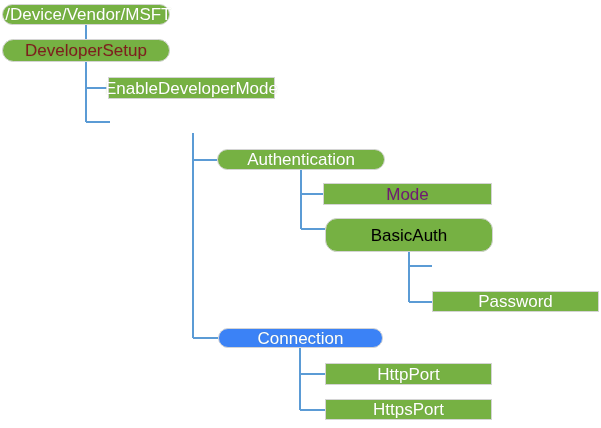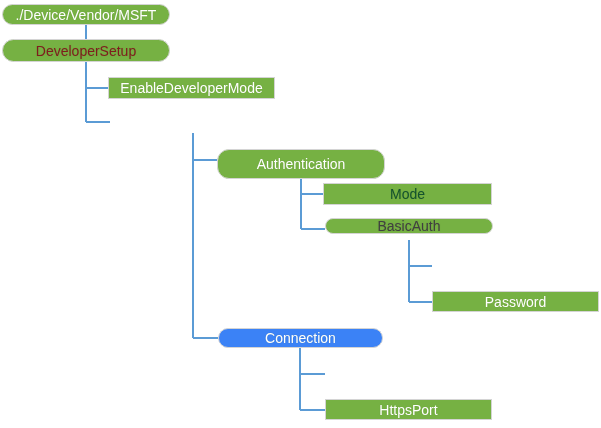--- a/index.html
+++ b/index.html
@@ -22,21 +22,21 @@
     width: 601px;
     height: 428px;
   }
   .node {
     position: absolute;
     box-sizing: border-box;
     display: flex;
     align-items: center;
     justify-content: center;
     color: #ffffff;
-    font-size: 14px;
+    font-size: 17px;
     line-height: 1;
     white-space: nowrap;
     border: 1px solid #d4d4d4;
     text-shadow: 0 0 1px rgba(90,120,50,0.35);
     text-align: right;
   }
   .node.pill { border-radius: 12px; }
   .node.rect { border-radius: 0; }
 </style>
 </head>
@@ -58,19 +58,20 @@
       <line x1="409" y1="266" x2="432" y2="266" stroke="#5B9BD5" stroke-width="2"></line>
       <line x1="409" y1="302" x2="432" y2="302" stroke="#5B9BD5" stroke-width="2"></line>
       <line x1="300" y1="348" x2="300" y2="410" stroke="#5B9BD5" stroke-width="2"></line>
       <line x1="300" y1="374" x2="325" y2="374" stroke="#5B9BD5" stroke-width="2"></line>
       <line x1="300" y1="410" x2="325" y2="410" stroke="#5B9BD5" stroke-width="2"></line>
     </svg>
 
 <div class="node pill" style="left: 2px; top: 4px; width: 168px; height: 21px; background: rgb(118, 177, 67); border-color: rgb(212, 212, 212); color: rgb(255, 255, 255);">./Device/Vendor/MSFT</div>
     <div class="node pill" style="left: 2px; top: 39px; width: 168px; height: 23px; background: rgb(118, 177, 67); border-color: rgb(212, 212, 212); color: #7f1d1d;">DeveloperSetup</div>
     <div class="node rect" style="left: 108px; top: 77px; width: 167px; height: 22px; background: rgb(118, 177, 67); border-color: rgb(212, 212, 212); color: rgb(255, 255, 255);">EnableDeveloperMode</div>
-    <div class="node pill" style="left: 217px; top: 149px; width: 168px; height: 30px; background: rgb(118, 177, 67); border-color: rgb(212, 212, 212); color: rgb(255, 255, 255);">Authentication</div>
-    <div class="node rect" style="left: 323px; top: 183px; width: 169px; height: 22px; background: rgb(118, 177, 67); border-color: rgb(212, 212, 212); color: #14532d;">Mode</div>
-    <div class="node pill" style="left: 325px; top: 218px; width: 168px; height: 16px; background: rgb(118, 177, 67); border-color: rgb(212, 212, 212); color: #404040;">BasicAuth</div>
+    <div class="node pill" style="left: 217px; top: 149px; width: 168px; height: 21px; background: rgb(118, 177, 67); border-color: rgb(212, 212, 212); color: rgb(255, 255, 255);">Authentication</div>
+    <div class="node rect" style="left: 323px; top: 183px; width: 169px; height: 22px; background: rgb(118, 177, 67); border-color: rgb(212, 212, 212); color: #701a75;">Mode</div>
+    <div class="node pill" style="left: 325px; top: 218px; width: 168px; height: 34px; background: rgb(118, 177, 67); border-color: rgb(212, 212, 212); color: #000000;">BasicAuth</div>
     <div class="node rect" style="left: 432px; top: 291px; width: 167px; height: 21px; background: rgb(118, 177, 67); border-color: rgb(212, 212, 212); color: rgb(255, 255, 255);">Password</div>
     <div class="node pill" style="left: 218px; top: 328px; width: 165px; height: 20px; background: #3b82f6; border-color: rgb(212, 212, 212); color: rgb(255, 255, 255);">Connection</div>
+    <div class="node rect" style="left: 325px; top: 363px; width: 167px; height: 22px; background: rgb(118, 177, 67); border-color: rgb(212, 212, 212); color: rgb(255, 255, 255);">HttpPort</div>
     <div class="node rect" style="left: 325px; top: 399px; width: 167px; height: 21px; background: rgb(118, 177, 67); border-color: rgb(212, 212, 212); color: rgb(255, 255, 255);">HttpsPort</div>
   </div>
 
 </body></html>

